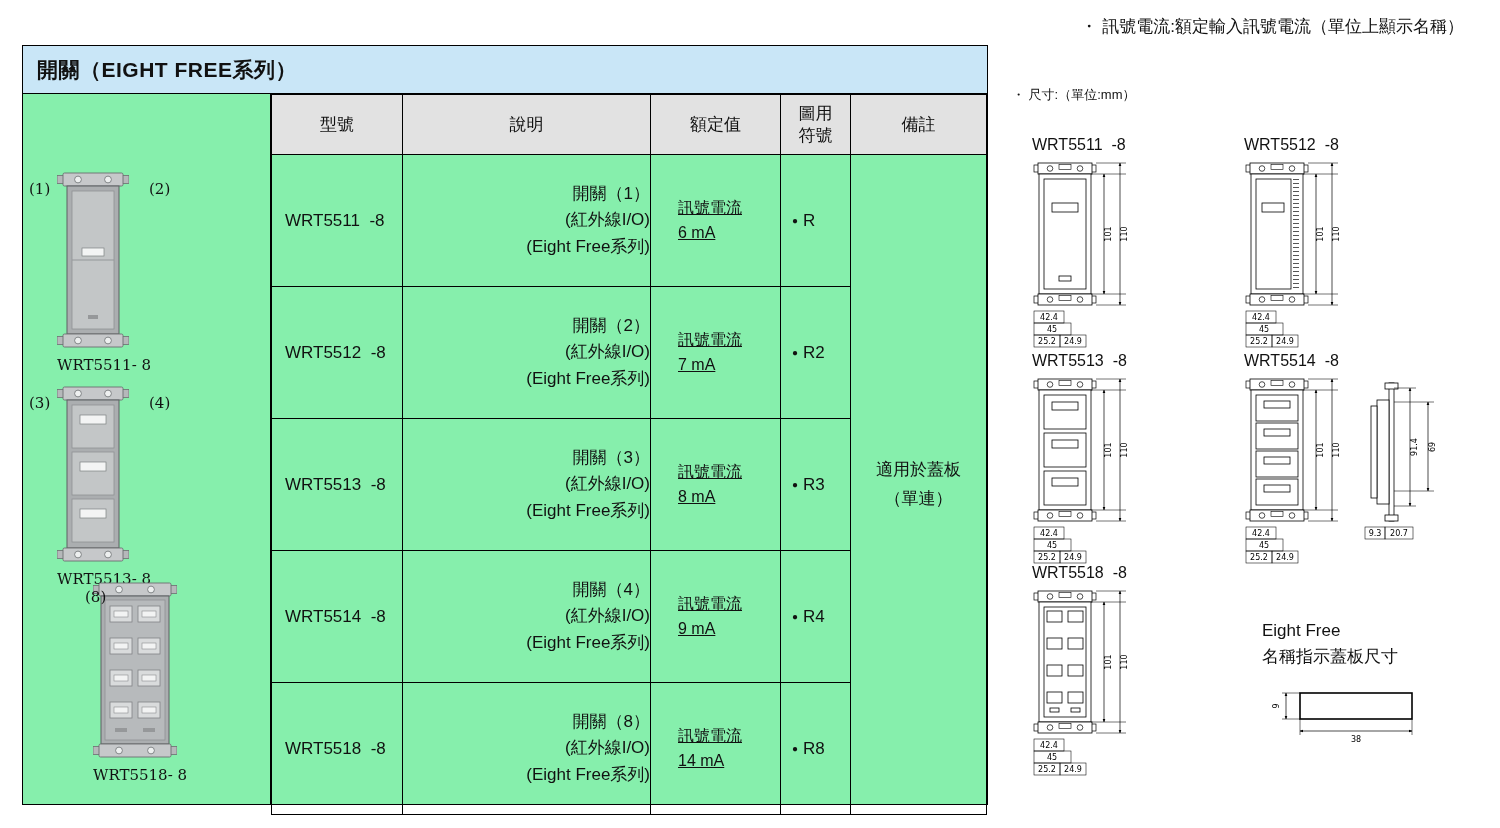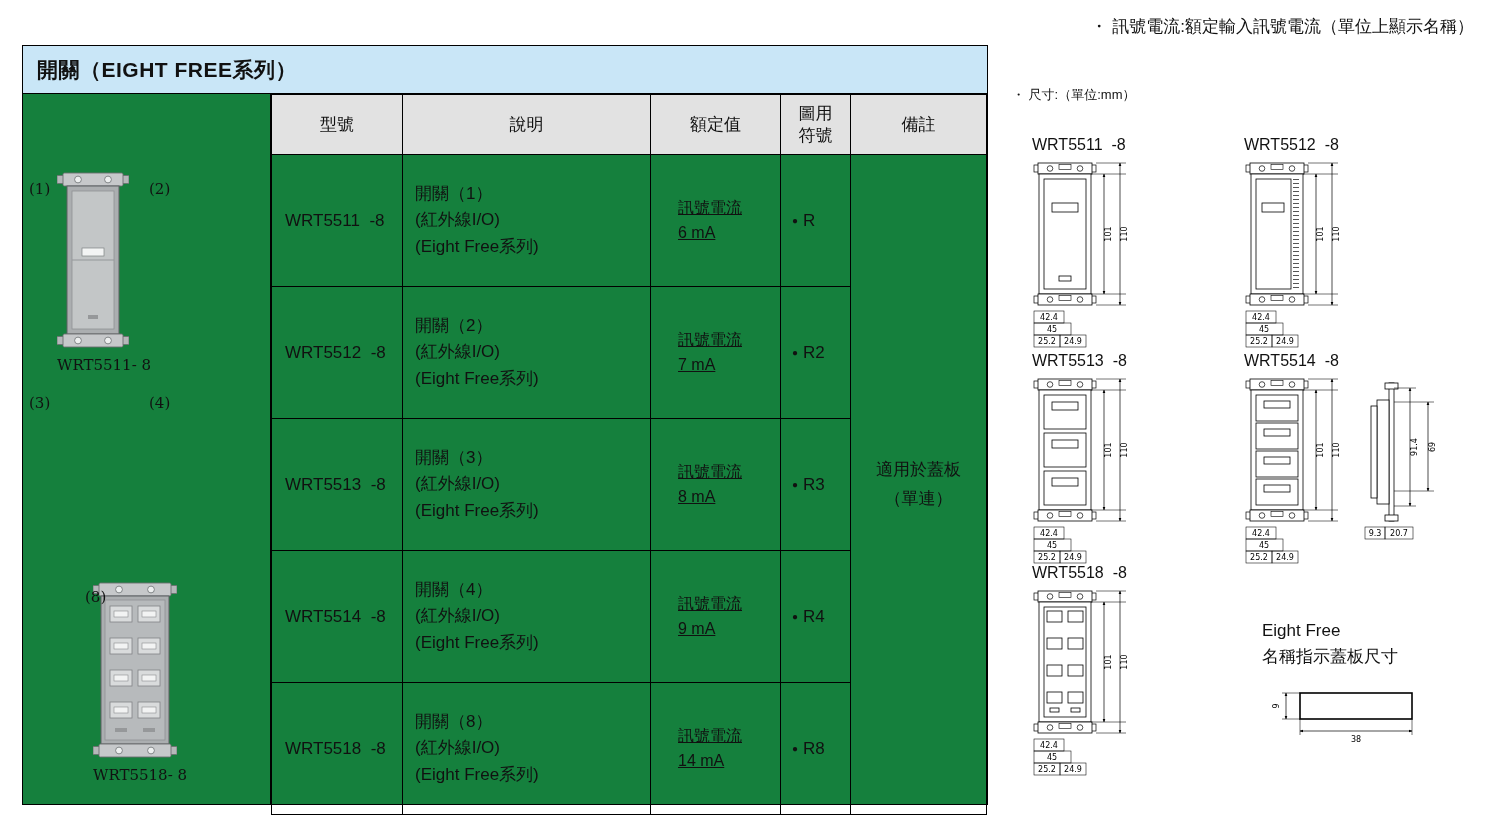--- a/index.html
+++ b/index.html
@@ -1,42 +1,42 @@
 <!DOCTYPE html>
 <html><head>
 <meta charset="utf-8">
 <style>
   *{margin:0;padding:0;box-sizing:border-box;}
   html,body{background:#fff;}
   body{width:1500px;height:828px;position:relative;overflow:hidden;
        font-family:"Liberation Sans","DejaVu Sans",sans-serif;color:#111;}
 
-  .top-note{position:absolute;top:15px;right:26px;font-size:17px;white-space:pre;}
+  .top-note{position:absolute;top:15px;right:36px;font-size:17px;white-space:pre;}
 
   .catalog{position:absolute;left:22px;top:45px;width:966px;height:760px;
-           border:1.5px solid #000;display:flex;flex-direction:column;background:#15803d;}
+           border:1.5px solid #000;display:flex;flex-direction:column;background:#86efac;}
   .catalog-title{height:48px;background:#c9e6f7;border-bottom:1px solid #000;
                  font-size:21px;font-weight:bold;line-height:47px;padding-left:14px;letter-spacing:.5px;}
   .catalog-body{flex:1;display:flex;min-height:0;}
   .products{width:248px;border-right:1px solid #000;position:relative;flex:none;}
 
   .fig{position:absolute;}
   .fig .idx{position:absolute;left:0;top:8px;font-family:"DejaVu Serif",serif;font-size:15px;}
   .fig .art{margin-left:28px;width:72px;text-align:center;}
   .fig.wide .art{margin-left:18px;width:84px;}
   .fig .cap{margin-top:4px;font-family:"DejaVu Serif",serif;font-size:15px;white-space:pre;}
 
   .spec{flex:1;border-collapse:collapse;table-layout:fixed;height:100%;}
   .spec th,.spec td{border:1px solid #000;vertical-align:middle;}
   .spec thead tr{height:60px;}
   .spec tbody tr{height:132px;}
   .spec th{background:#e2e2e2;font-weight:normal;font-size:17px;text-align:center;}
   .spec th .hline{display:block;line-height:1.25;}
   td.c-model{font-size:17px;padding-left:13px;white-space:pre;}
-  td.c-desc{font-size:17px;padding-left:12px;}
+  td.c-desc{font-size:17px;padding-left:12px;text-align:right;}
   td.c-desc div{line-height:1.55;}
   td.c-rating{font-size:16px;padding-left:27px;text-decoration:underline;}
   td.c-rating div{line-height:1.55;}
   td.c-symbol{font-size:17px;padding-left:11px;}
   td.c-symbol .dot{font-size:10px;vertical-align:2px;margin-right:5px;}
   td.c-note{font-size:17px;text-align:center;margin-left:13px;}
   td.c-note div{line-height:1.7;}
 
   .dims-title{position:absolute;left:1012px;top:86px;font-size:13px;white-space:pre;}
   .dimfig{position:absolute;}
@@ -107,20 +107,38 @@
           <div class="cap">WRT5511- 8</div>
         </div>
       </div>
 
       <div class="fig" style="left:126px;top:78px">
         <span class="idx">(2)</span>
       </div>
 
       <div class="fig" style="left:6px;top:292px">
         <span class="idx">(3)</span>
+        <div class="art">
+          <svg width="72" height="176" viewBox="0 0 72 176">
+            <use href="#strap70" x="0" y="1"></use>
+            <rect x="10" y="14" width="52" height="148" fill="#abaeb0" stroke="#5d6063"></rect>
+            <g fill="#c3c6c7" stroke="#8f9294" stroke-width="0.8">
+              <rect x="15" y="19" width="42" height="43"></rect>
+              <rect x="15" y="66" width="42" height="43"></rect>
+              <rect x="15" y="113" width="42" height="43"></rect>
+            </g>
+            <g fill="#f3f4f4" stroke="#7d8082" stroke-width="0.7">
+              <rect x="23" y="29" width="26" height="9"></rect>
+              <rect x="23" y="76" width="26" height="9"></rect>
+              <rect x="23" y="123" width="26" height="9"></rect>
+            </g>
+            <use href="#strap70" x="0" y="162"></use>
+          </svg>
+          <div class="cap">WRT5513- 8</div>
+        </div>
       </div>
 
       <div class="fig" style="left:126px;top:292px">
         <span class="idx">(4)</span>
       </div>
 
       <div class="fig wide" style="left:52px;top:488px">
         <span class="idx" style="left:10px;top:6px">(8)</span>
         <div class="art">
           <svg width="84" height="176" viewBox="0 0 84 176">

